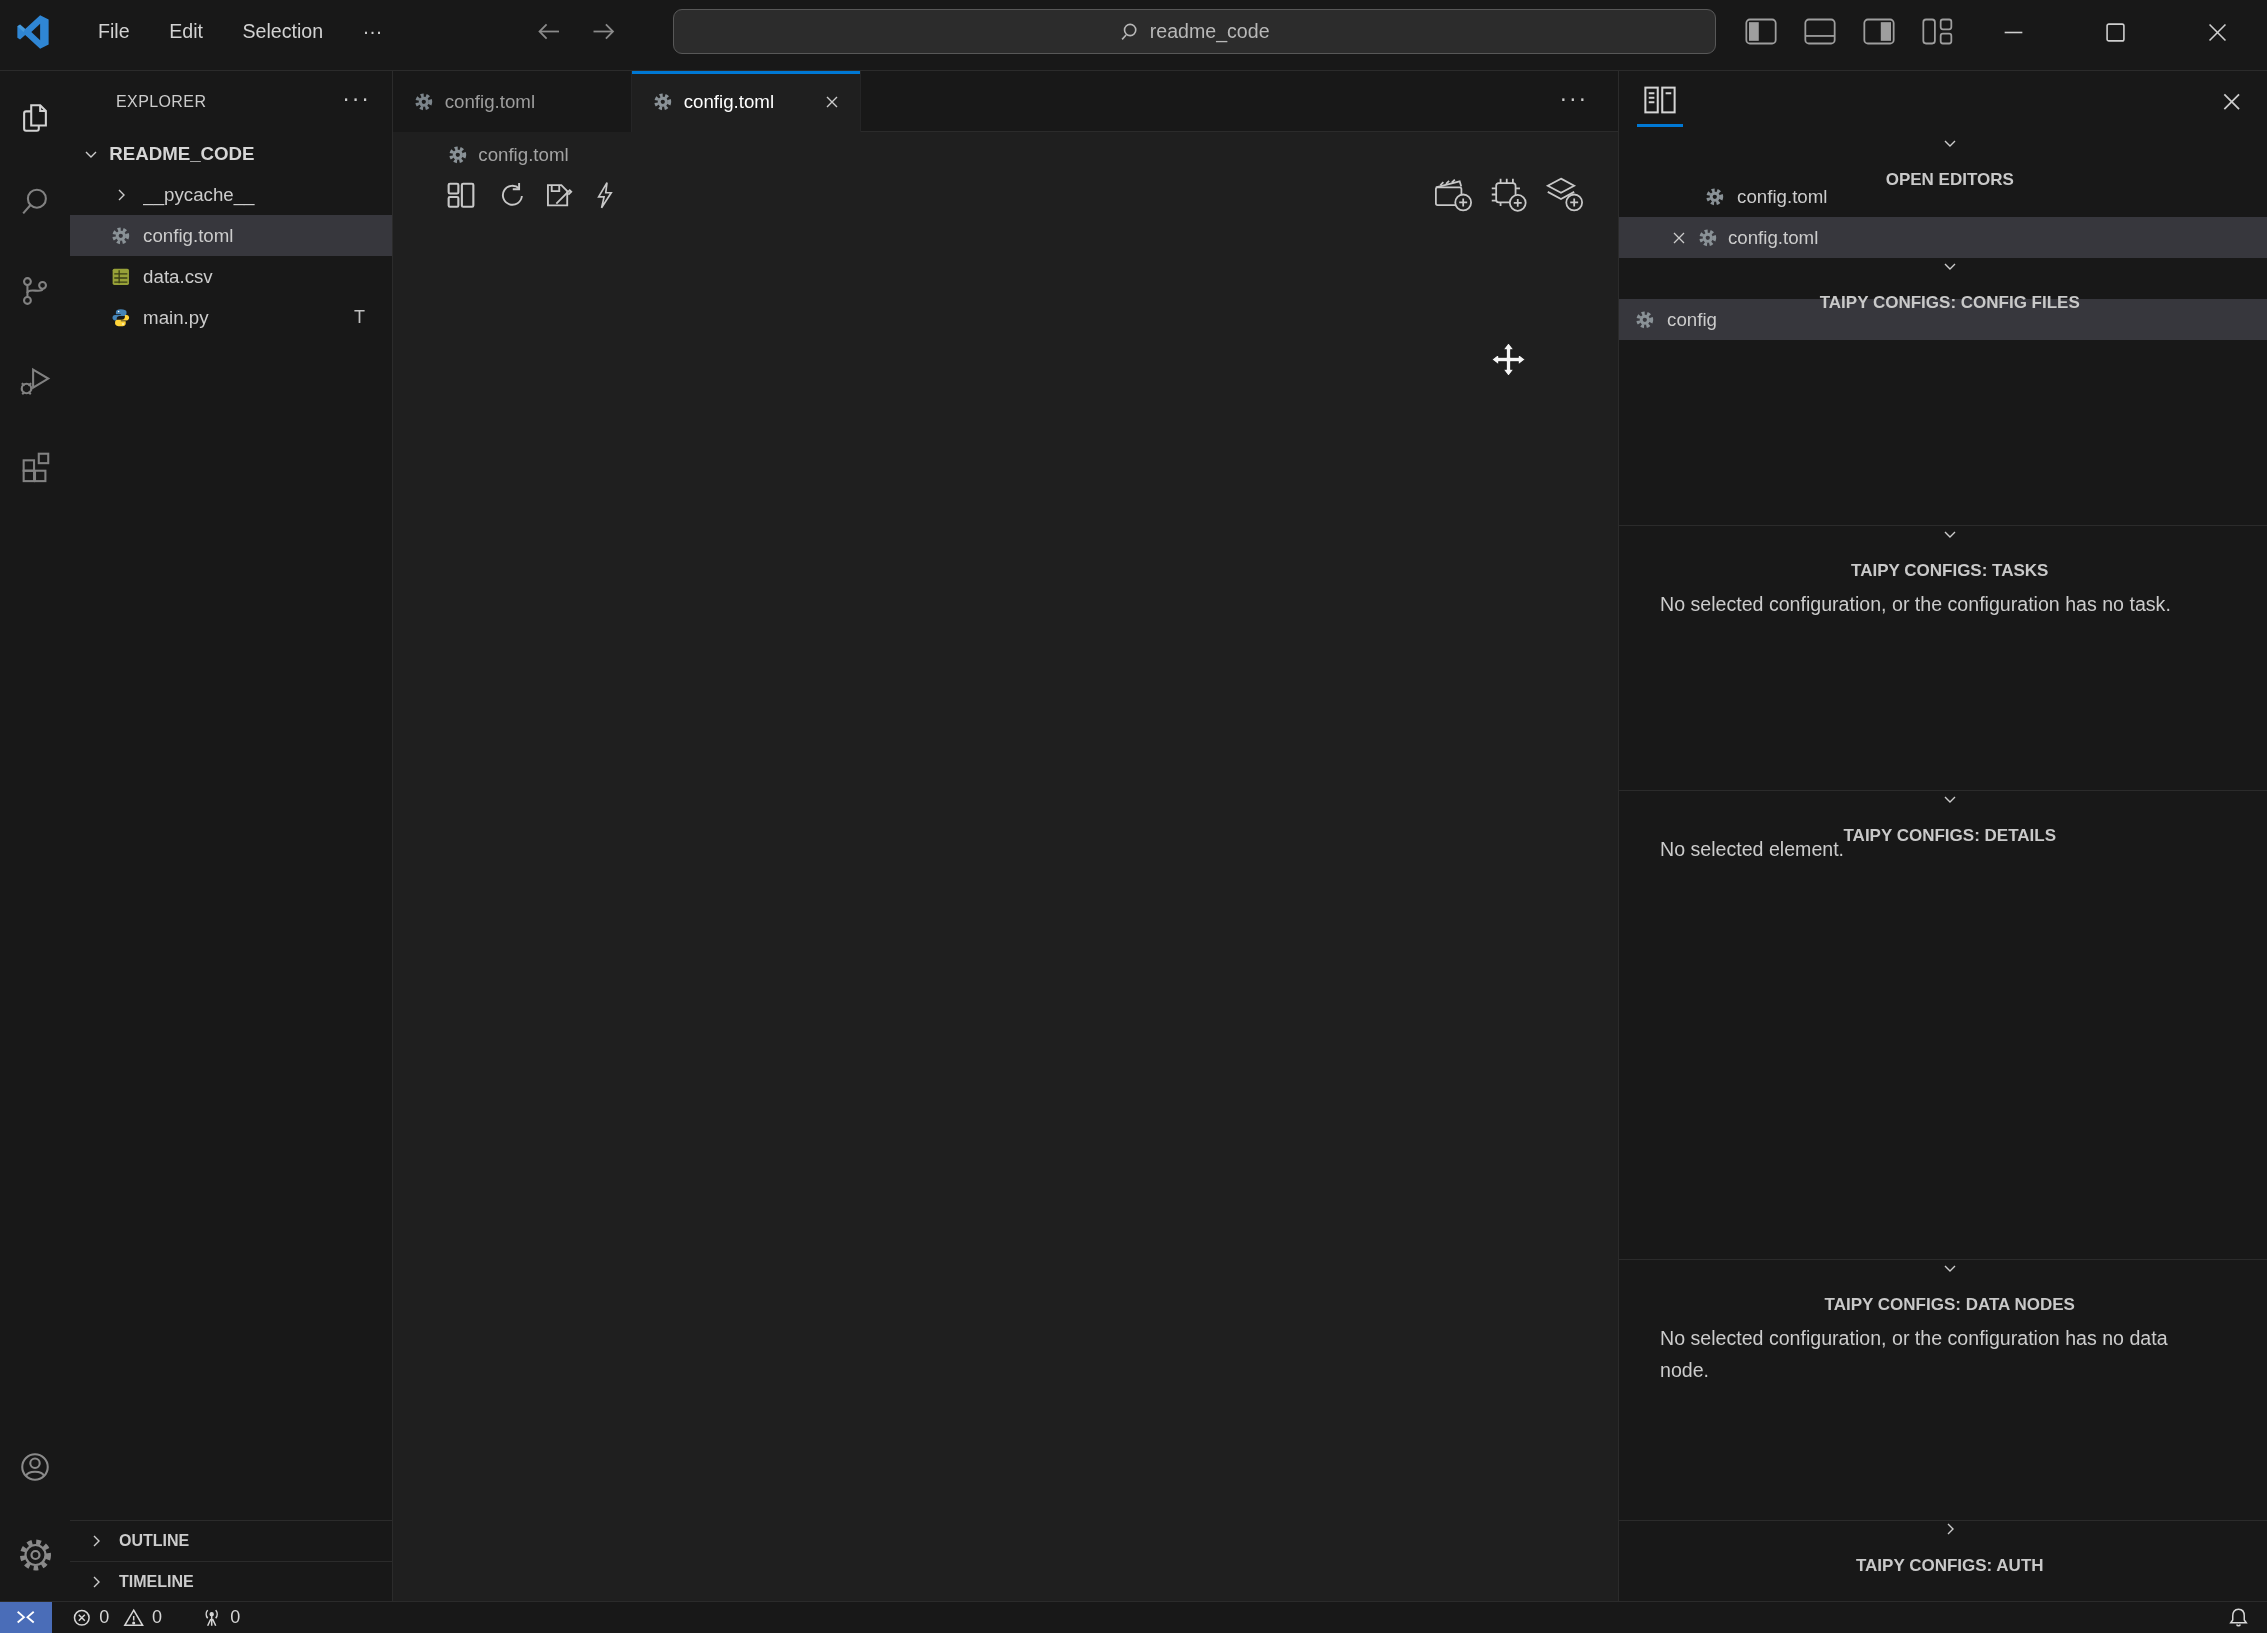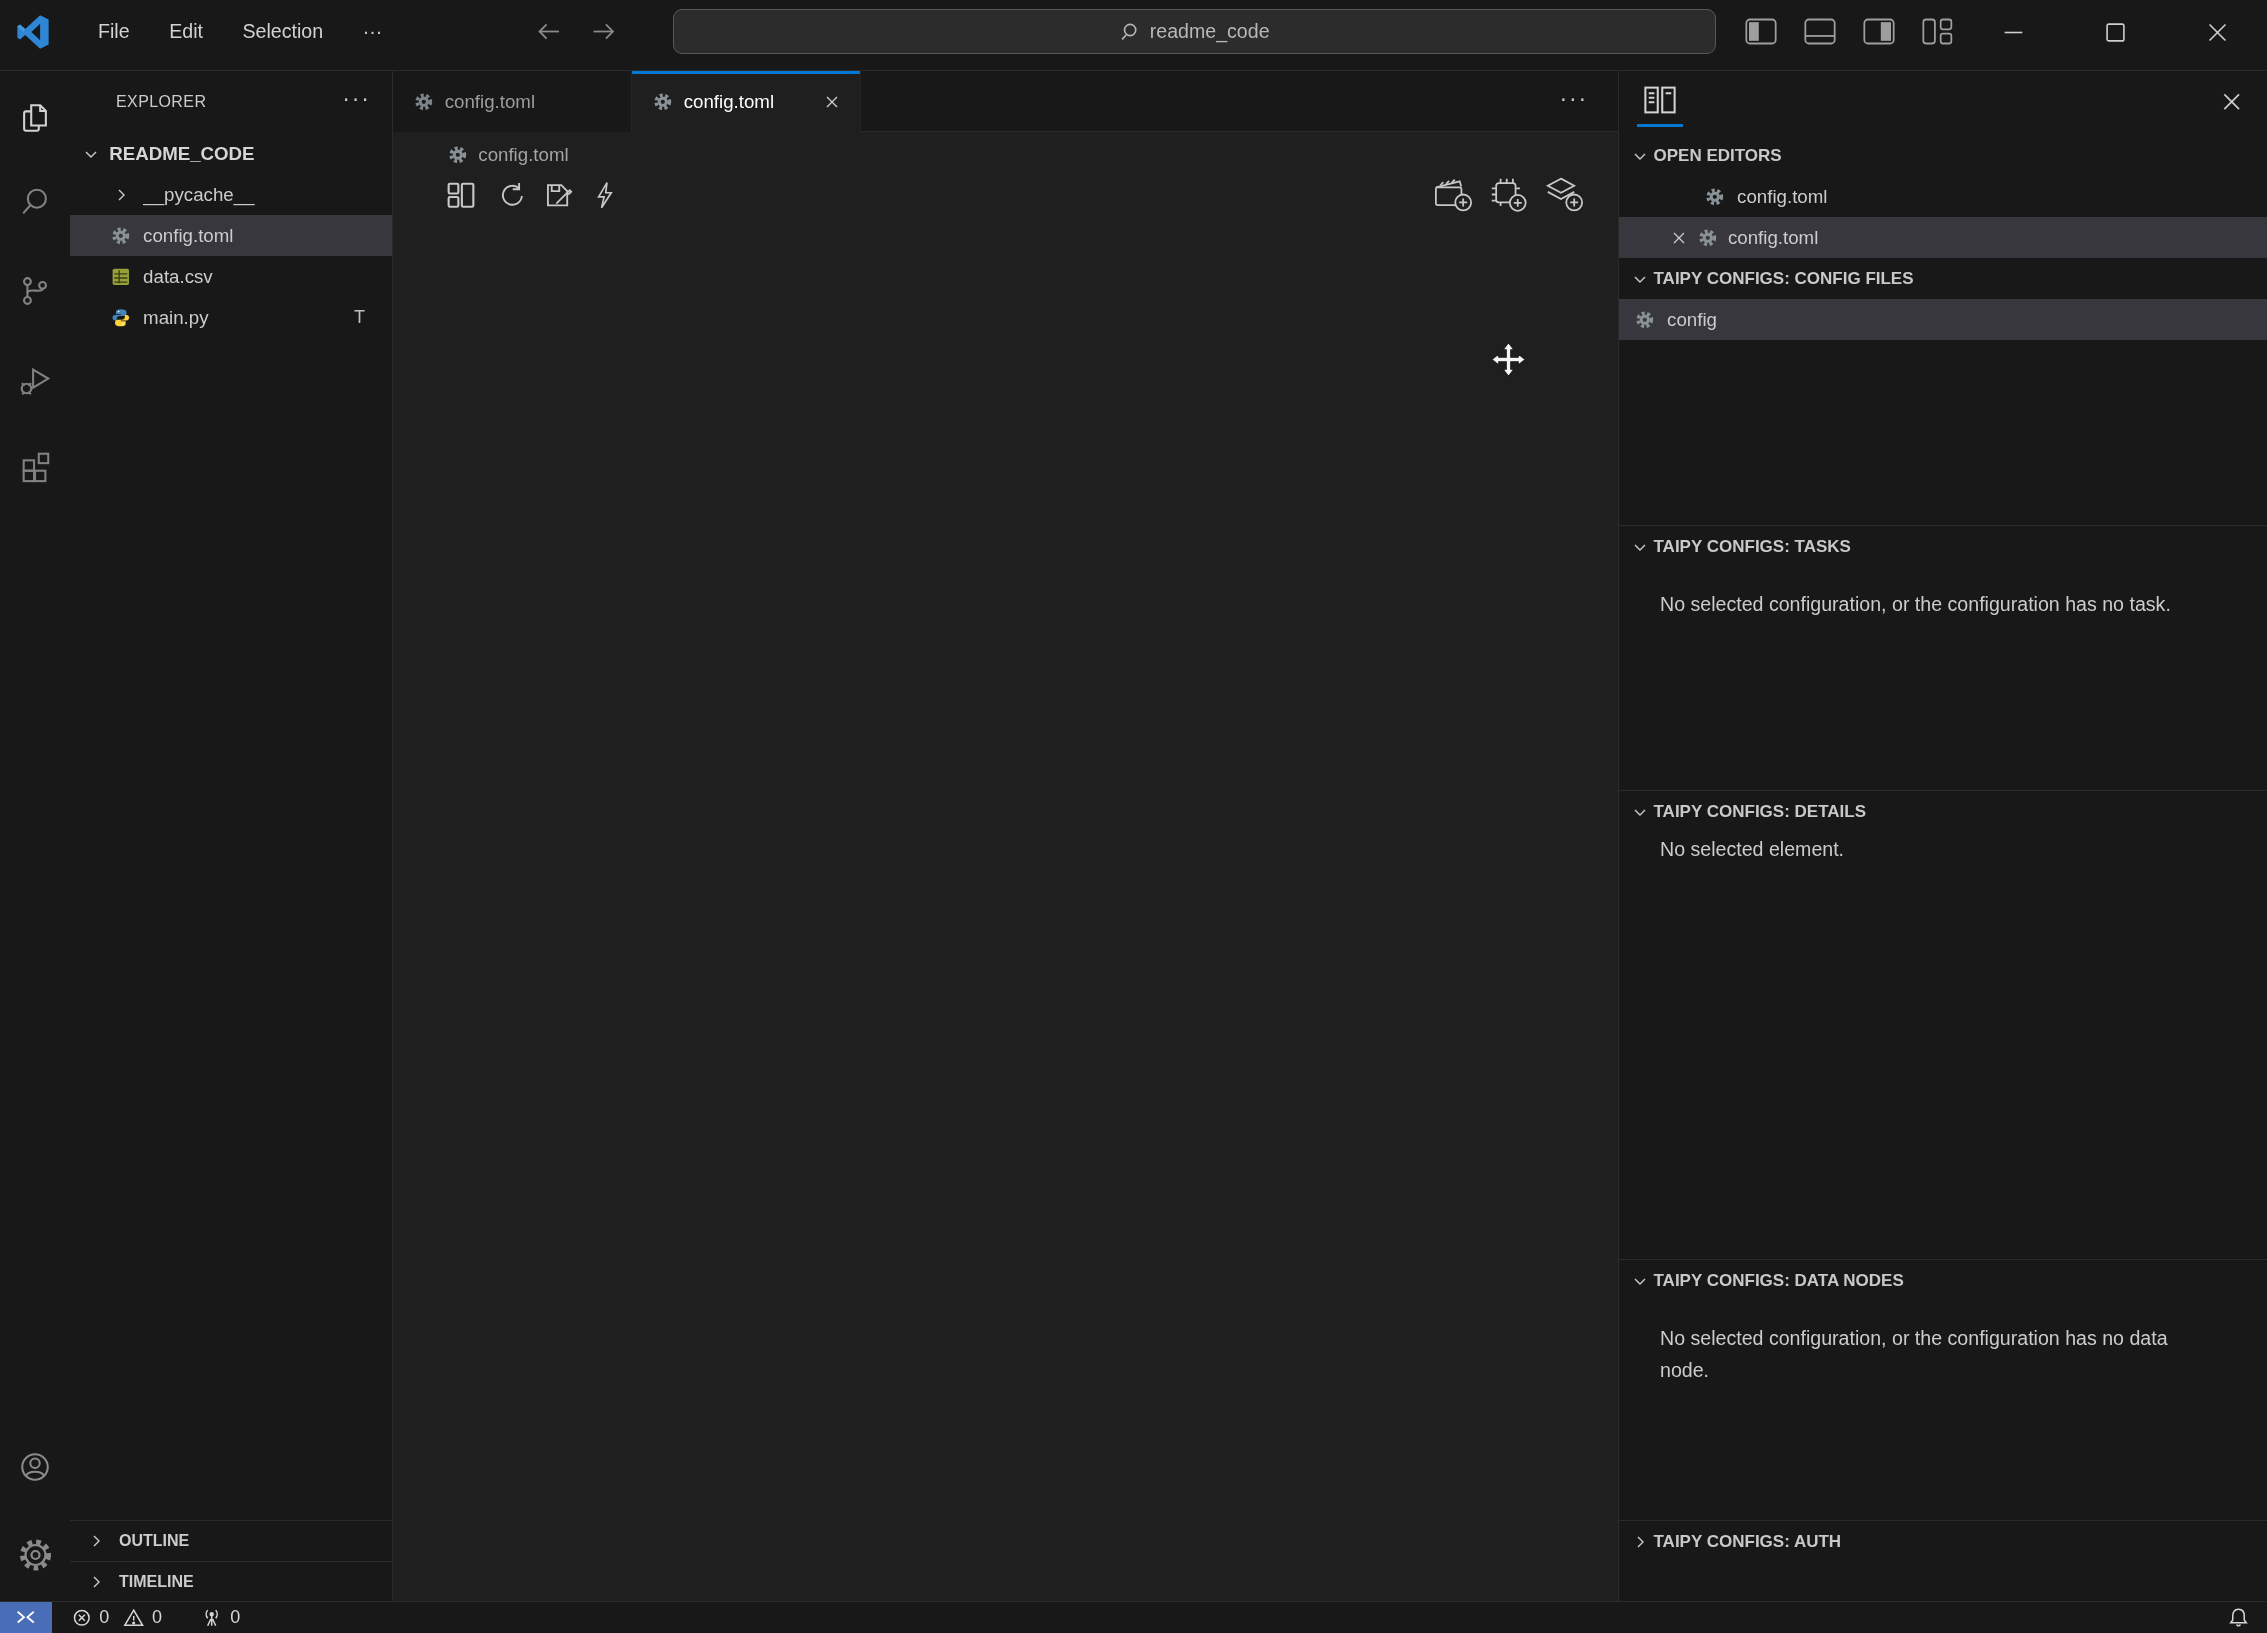--- a/index.html
+++ b/index.html
@@ -55,22 +55,22 @@
   .edtools-left { position:absolute; top:110px; left:53px; display:flex; gap:18.7px; align-items:center; }
   .edtools-right { position:absolute; top:105px; left:1040px; display:flex; gap:14.3px; align-items:center; }
   .move-cursor { position:absolute; left:1096px; top:269px; }
 
   .rightpanel { position:relative; width:649px; flex:none; background:#181818; }
   .rp-header { position:absolute; top:0; left:0; right:0; height:61px; }
   .rp-viewtab { position:absolute; left:23px; top:12.5px; }
   .rp-viewtab-underline { position:absolute; left:18px; top:53px; width:46px; height:2.7px; background:#0078d4; }
   .rp-close { position:absolute; right:21.4px; top:16px; width:30px; height:30px; display:flex; align-items:center; justify-content:center; }
   .rp-stack { position:absolute; top:64px; left:0; right:0; }
-  .rp-sec-header { height:41px; display:flex; align-items:center; gap:6px; padding-left:12.5px;
-                   font-weight:700; font-size:17px; color:#c9c9c9; }
+  .rp-sec-header { height:41px; display:flex; align-items:center; gap:19px; padding-left:12.5px;
+                   font-weight:700; font-size:17px; color:#c9c9c9;flex-direction:column; }
   .rp-row { height:41px; display:flex; align-items:center; }
   .rp-row.selected { background:#37373d; }
   .oe-row { padding-left:86px; gap:12.5px; }
   .oe-row.selected { padding-left:52px; gap:10.7px; }
   .cf-row { padding-left:16px; gap:12.5px; }
   .rp-sec { position:absolute; left:0; right:0; border-top:0.9px solid #2b2b2b; }
   .rp-msg { margin-top:21.4px; padding:0 85px 0 41px; font-size:19.6px; line-height:32px; color:#cccccc; }
   .rp-msg.tight { margin-top:0.9px; }
 
   

